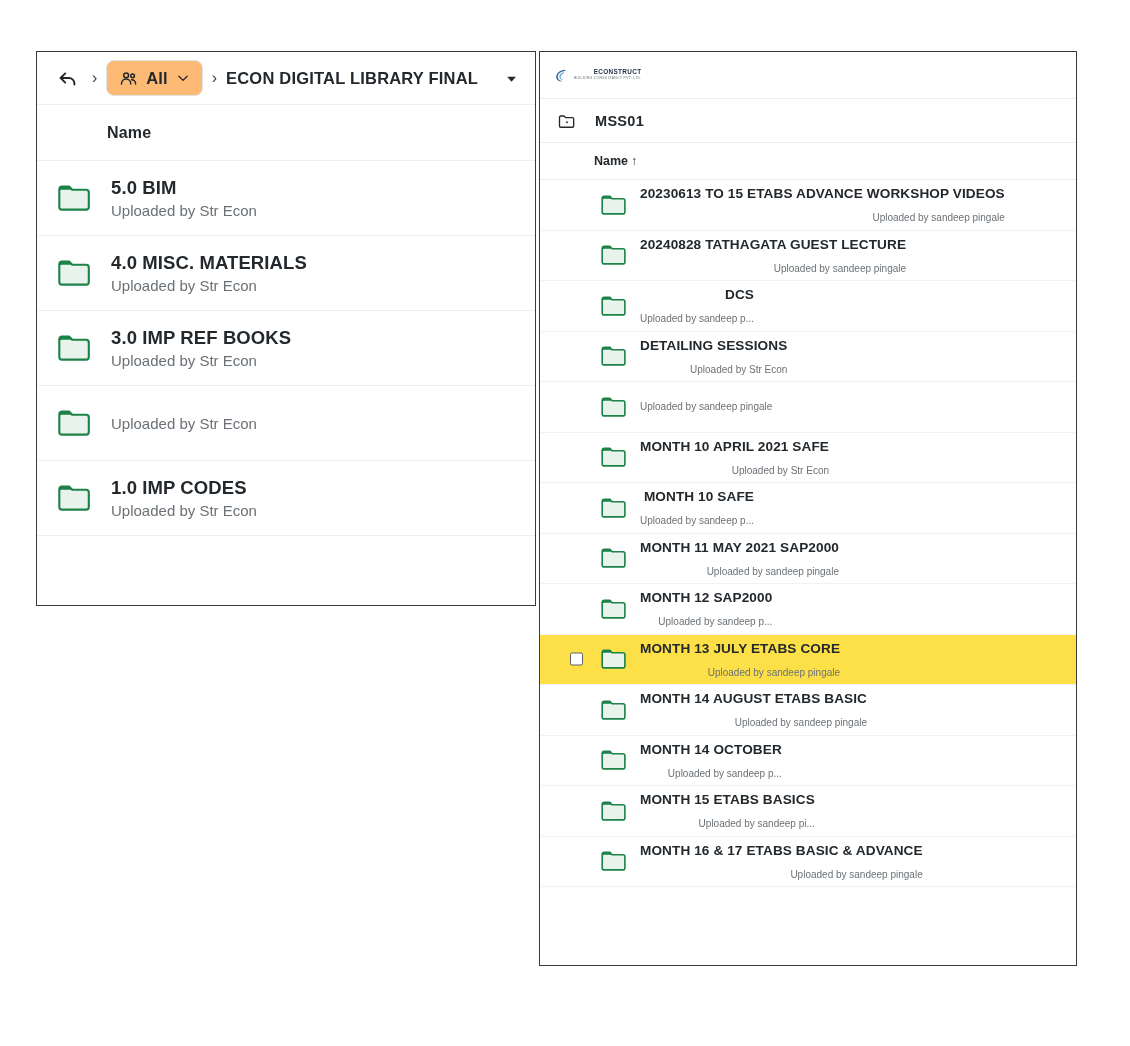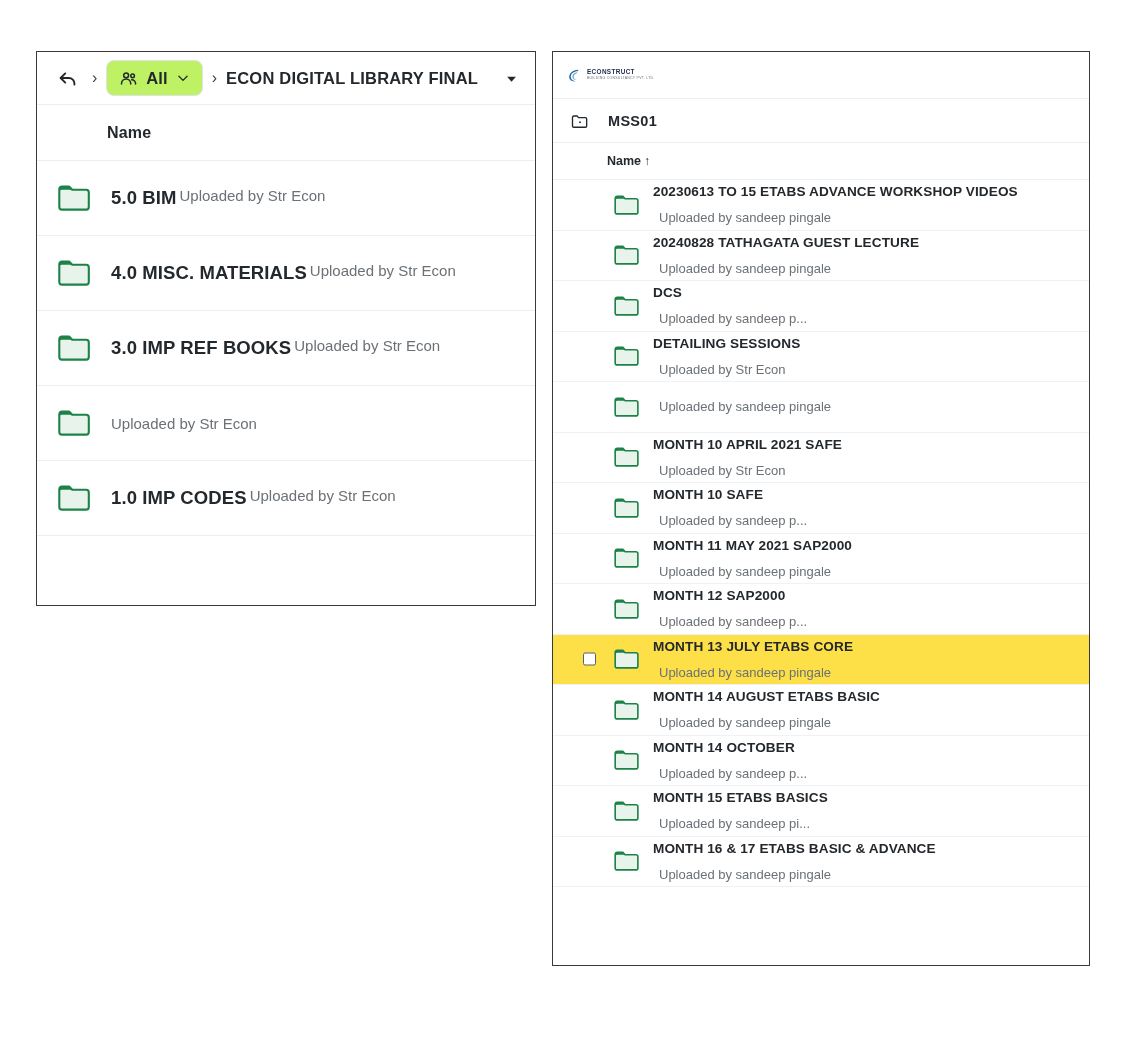--- a/index.html
+++ b/index.html
@@ -36,21 +36,21 @@
     color: #23282d;
     flex: 0 0 auto;
   }
   .bc-sep { color: #3f4448; font-size: 16px; padding: 0 3px; flex:0 0 auto; }
   .bc-pill {
     display: flex; align-items: center; gap: 8px;
     border: 1px solid #dfe3e6;
     border-radius: 8px;
     height: 36px;
     padding: 12px 12px;
-    background: #bef264;
+    background: #fdba74;
     flex: 0 0 auto;
   }
   .bc-pill-label {
     font-size: 16.5px; font-weight: 700; color: #23282d; letter-spacing: .1px;
   }
   .bc-title {
     font-size: 16.5px; font-weight: 700; color: #23282d;
     letter-spacing: .2px; white-space: nowrap;
   }
   .bc-caret { margin-left: auto; padding-right: 2px; display:flex; align-items:center; }
@@ -64,32 +64,32 @@
   .col-head-label { font-size: 16px; font-weight: 700; color: #23282d; letter-spacing:.2px; }
 
   .row {
     display: flex; align-items: center;
     height: 75px;
     border-bottom: 1px solid #eceff1;
     padding-left: 16px;
     gap: 16px;
   }
   .row-folder { flex: 0 0 auto; width: 42px; display:flex; align-items:center; justify-content:center; }
-  .row-text { display: flex; flex-direction: row; gap: 3px; min-width: 0; }
+  .row-text { display: flex; flex-direction: column; gap: 3px; min-width: 0; }
   .row-title {
     font-size: 18.5px; font-weight: 700; color: #23282d; letter-spacing: .1px;
     white-space: nowrap;
   }
   .row-sub {
     font-size: 15px; color: #6b7176; font-weight: 400; white-space: nowrap;
   }
   #left-list .row:last-child { border-bottom: 1px solid #eceff1; }
 
   
-  #right-panel { left: 552px; top: 51px; width: 538px; height: 915px; }
+  #right-panel { left: 539px; top: 51px; width: 538px; height: 915px; text-align: right; }
 
   .logo-bar {
     height: 47px;
     display: flex; align-items: center;
     padding-left: 13px;
     border-bottom: 1px solid #eceff1;
   }
   .logo {
     display: flex; align-items: center; gap: 4px;
   }
@@ -129,21 +129,21 @@
   }
   .rrow.selected { background: #fde047; }
   .rrow-check {
     position: absolute; left: 30px; top: 50%; transform: translateY(-50%);
     width: 13px; height: 13px;
     border: 1.3px solid #5a6066; border-radius: 2px; background: #fff;
   }
   .rrow-folder { flex:0 0 auto; width: 34px; display:flex; align-items:center; justify-content:center; }
   .rrow-text { display:flex; flex-direction: column; gap: 11px; margin-left: 10px; min-width:0; }
   .rrow-title { font-size: 13.6px; font-weight: 700; color: #23282d; letter-spacing: .1px; white-space: nowrap; }
-  .rrow-sub { font-size: 13px; color: #6b7176; white-space: nowrap; margin-left: 6px; }
+  .rrow-sub { font-size: 10px; color: #6b7176; white-space: nowrap; }
 
   #right-list { overflow: hidden; }
 </style>
 </head>
 <body>
 
 <div id="stage">
 
   <div class="panel" id="left-panel">
 

